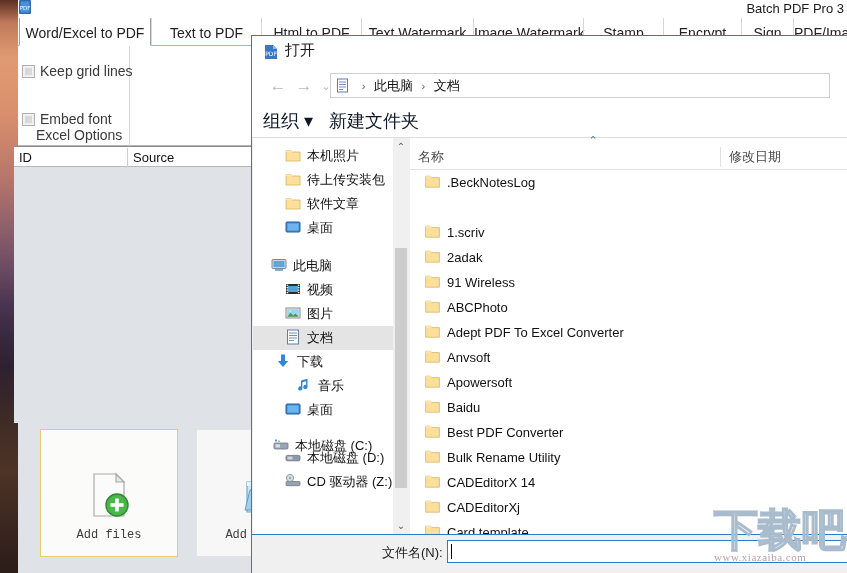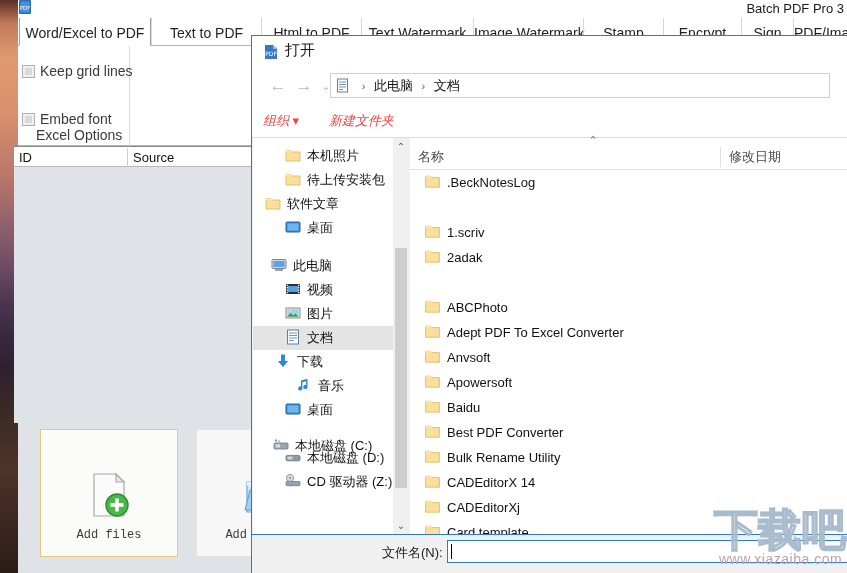--- a/index.html
+++ b/index.html
@@ -160,21 +160,21 @@
     white-space:nowrap;font-size:13px;color:#111;line-height:23px;
   }
   #breadcrumb .bci{display:inline-block;width:15px;height:15px;vertical-align:-3px;margin:0 3px 0 4px;}
   #breadcrumb .sep{color:#5b5b5b;padding:0 5px;font-size:11px;}
   #dlg-toolbar{
     position:absolute;left:0;top:68px;width:595px;height:34px;
     background:#ffffff;border-bottom:1px solid #dcdcdc;box-sizing:border-box;
   }
   .tbitem{
     position:absolute;top:8px;height:18px;line-height:18px;
-    font-size:13px;color:#ef4444;white-space:nowrap;font-style:italic;
+    font-size:18px;color:#0f172a;white-space:nowrap;
   }
 
   
   #navpane{
     position:absolute;left:1px;top:102px;width:148px;height:396px;
     background:#ffffff;overflow:hidden;
   }
   .treeitem{
     position:absolute;left:0;width:148px;height:24px;line-height:24px;
     font-size:13px;color:#111;white-space:nowrap;box-sizing:border-box;
@@ -245,23 +245,22 @@
     position:absolute;left:714px;top:505px;width:133px;height:68px;
     pointer-events:none;
   }
   #wm-text{
     font-family:"DejaVu Sans",sans-serif;font-size:44px;font-weight:bold;
     color:transparent;-webkit-text-stroke:1.5px #a8bccd;
     letter-spacing:0px;line-height:50px;white-space:nowrap;
     text-shadow:0 0 0 transparent;
   }
   #wm-sub{
-    font-size:14px;color:#c0a0a8;letter-spacing:.5px;margin-top:-4px;
-    font-family:Liberation Sans, sans-serif;
-    text-align:center;
+    font-size:11px;color:#c0a0a8;letter-spacing:.5px;margin-top:-4px;
+    font-family:Liberation Serif, serif;
   }
 </style>
 </head>
 <body>
 
 <div id="wallpaper"></div>
 
 <div id="app-window">
 
   <div id="app-titlebar">
@@ -371,21 +370,21 @@
 
   <div id="navpane">
       <div class="treeitem" style="top: 6px; padding-left: 32px;"><span class="ti"><svg width="16" height="16" viewBox="0 0 16 16">
             <path d="M1 3.5 h5 l1.2 1.5 h7.8 v9 h-14 z" fill="#fcdf9a" stroke="#d8b460" stroke-width=".8"></path>
             <path d="M1 3.5 h5 l1.2 1.5 h-6.2 z" fill="#fde9b8"></path>
           </svg></span><span>本机照片</span></div>
       <div class="treeitem" style="top: 30px; padding-left: 32px;"><span class="ti"><svg width="16" height="16" viewBox="0 0 16 16">
             <path d="M1 3.5 h5 l1.2 1.5 h7.8 v9 h-14 z" fill="#fcdf9a" stroke="#d8b460" stroke-width=".8"></path>
             <path d="M1 3.5 h5 l1.2 1.5 h-6.2 z" fill="#fde9b8"></path>
           </svg></span><span>待上传安装包</span></div>
-      <div class="treeitem" style="top: 54px; padding-left: 12px;"><span class="ti"><svg width="16" height="16" viewBox="0 0 16 16">
+      <div class="treeitem" style="top: 54px; padding-left: 32px;"><span class="ti"><svg width="16" height="16" viewBox="0 0 16 16">
             <path d="M1 3.5 h5 l1.2 1.5 h7.8 v9 h-14 z" fill="#fcdf9a" stroke="#d8b460" stroke-width=".8"></path>
             <path d="M1 3.5 h5 l1.2 1.5 h-6.2 z" fill="#fde9b8"></path>
           </svg></span><span>软件文章</span></div>
       <div class="treeitem" style="top: 78px; padding-left: 32px;"><span class="ti"><svg width="16" height="16" viewBox="0 0 16 16">
             <rect x="1" y="3" width="14" height="10" rx="1" fill="#3f8fd4" stroke="#20619e" stroke-width="1"></rect>
             <rect x="2.5" y="4.5" width="11" height="7" fill="#6fb4ec"></rect>
           </svg></span><span>桌面</span></div>
       <div class="treeitem" style="top: 116px; padding-left: 18px;"><span class="ti"><svg width="16" height="16" viewBox="0 0 16 16">
             <rect x="1" y="2.5" width="14" height="9" rx="1" fill="#cfd8e0" stroke="#7b8796" stroke-width="1"></rect>
             <rect x="2.5" y="4" width="11" height="6" fill="#5fa4dd"></rect>
@@ -472,20 +471,27 @@
             </svg></span>
           <span class="fname">1.scriv</span>
         </div>
         <div class="frow" style="top: 75px;">
           <span class="fi"><svg width="15" height="13" viewBox="0 0 15 13">
               <path d="M0.6 1.2 h5 l1.1 1.4 h7.7 v9.6 h-13.8 z" fill="#fcdf9a" stroke="#d9b661" stroke-width=".8"></path>
               <path d="M0.6 1.2 h5 l1.1 1.4 h-6.1 z" fill="#fdeab9"></path>
             </svg></span>
           <span class="fname">2adak</span>
         </div>
+        <div class="frow" style="top: 100px;">
+          <span class="fi"><svg width="15" height="13" viewBox="0 0 15 13">
+              <path d="M0.6 1.2 h5 l1.1 1.4 h7.7 v9.6 h-13.8 z" fill="#fcdf9a" stroke="#d9b661" stroke-width=".8"></path>
+              <path d="M0.6 1.2 h5 l1.1 1.4 h-6.1 z" fill="#fdeab9"></path>
+            </svg></span>
+          <span class="fname">91 Wireless</span>
+        </div>
         <div class="frow" style="top: 125px;">
           <span class="fi"><svg width="15" height="13" viewBox="0 0 15 13">
               <path d="M0.6 1.2 h5 l1.1 1.4 h7.7 v9.6 h-13.8 z" fill="#fcdf9a" stroke="#d9b661" stroke-width=".8"></path>
               <path d="M0.6 1.2 h5 l1.1 1.4 h-6.1 z" fill="#fdeab9"></path>
             </svg></span>
           <span class="fname">ABCPhoto</span>
         </div>
         <div class="frow" style="top: 150px;">
           <span class="fi"><svg width="15" height="13" viewBox="0 0 15 13">
               <path d="M0.6 1.2 h5 l1.1 1.4 h7.7 v9.6 h-13.8 z" fill="#fcdf9a" stroke="#d9b661" stroke-width=".8"></path>

